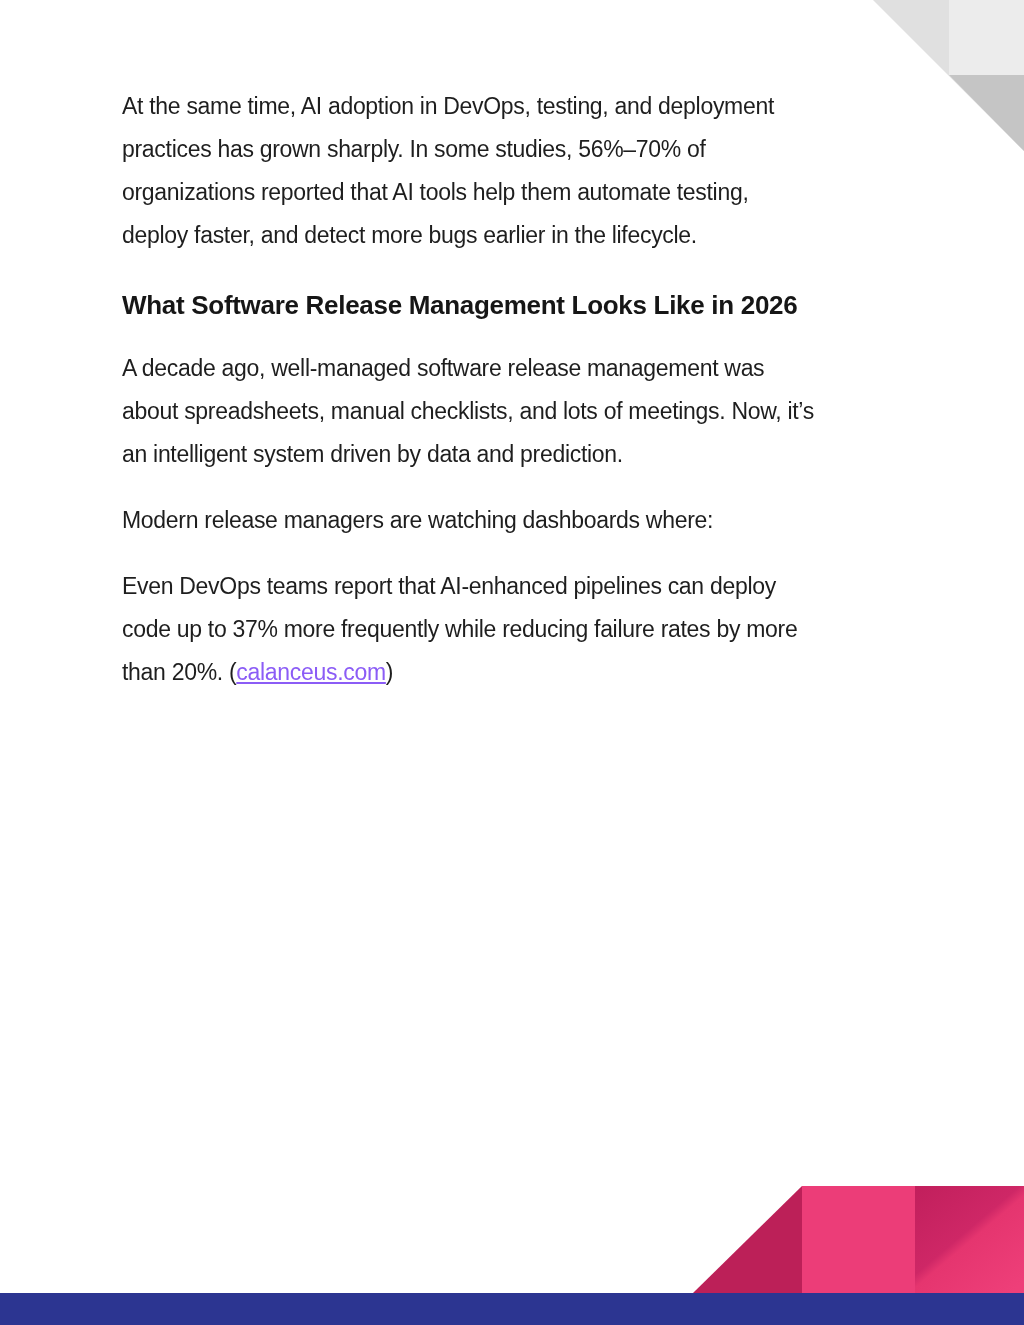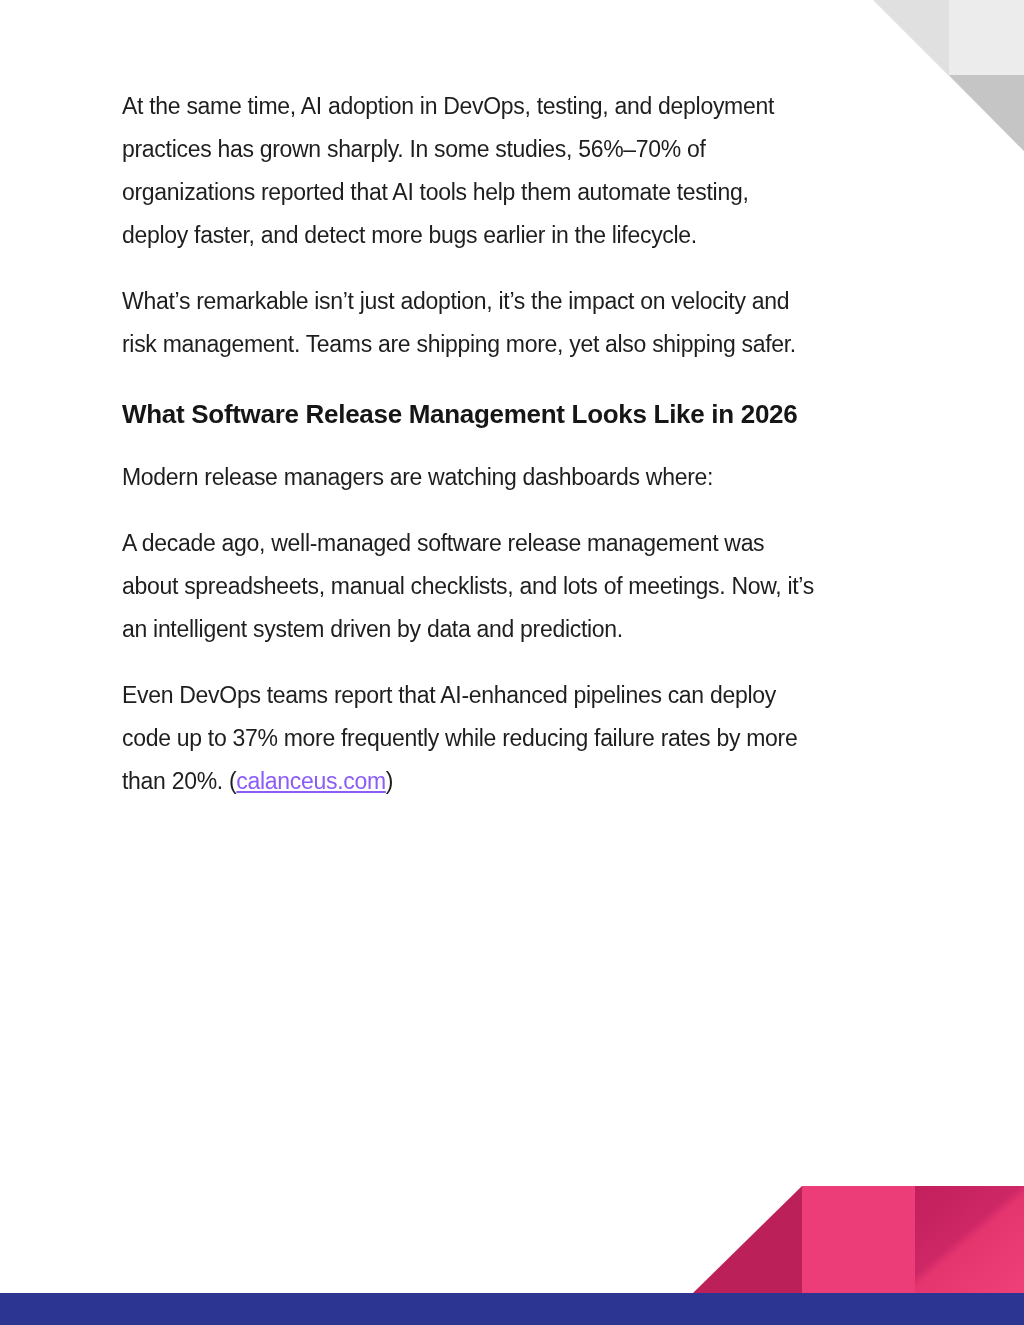--- a/index.html
+++ b/index.html
@@ -81,30 +81,28 @@
     <rect x="76" y="0" width="75" height="75" fill="#ececec"></rect>
     <polygon points="76,75 151,75 151,151" fill="#c5c5c5"></polygon>
   </svg>
 
   <main class="content">
     <p>At the same time, AI adoption in DevOps, testing, and deployment
 practices has grown sharply. In some studies, 56%–70% of
 organizations reported that AI tools help them automate testing,
 deploy faster, and detect more bugs earlier in the lifecycle.</p>
 
-    <p>What’s remarkable isn’t just adoption, it’s the impact on velocity and
-risk management. Teams are shipping more, yet also shipping safer.</p>
 
     <h2 class="section-heading">What Software Release Management Looks Like in 2026</h2>
-
-    <p>Modern release managers are watching dashboards where:</p>
 
     <p>A decade ago, well-managed software release management was
 about spreadsheets, manual checklists, and lots of meetings. Now, it’s
 an intelligent system driven by data and prediction.</p>
+
+    <p>Modern release managers are watching dashboards where:</p>
 
 
     <p><span>Even DevOps teams report that AI-enhanced pipelines can deploy
 code up to 37% more frequently while reducing failure rates by more
 than 20%. (</span><a href="#" class="doc-link">calanceus.com</a><span>)</span></p>
   </main>
 
   <svg class="bottom-decor" width="1024" height="141" viewBox="0 0 1024 141">
     <defs>
       <linearGradient id="foldGrad" gradientUnits="userSpaceOnUse" x1="915" y1="2" x2="1008" y2="112">

